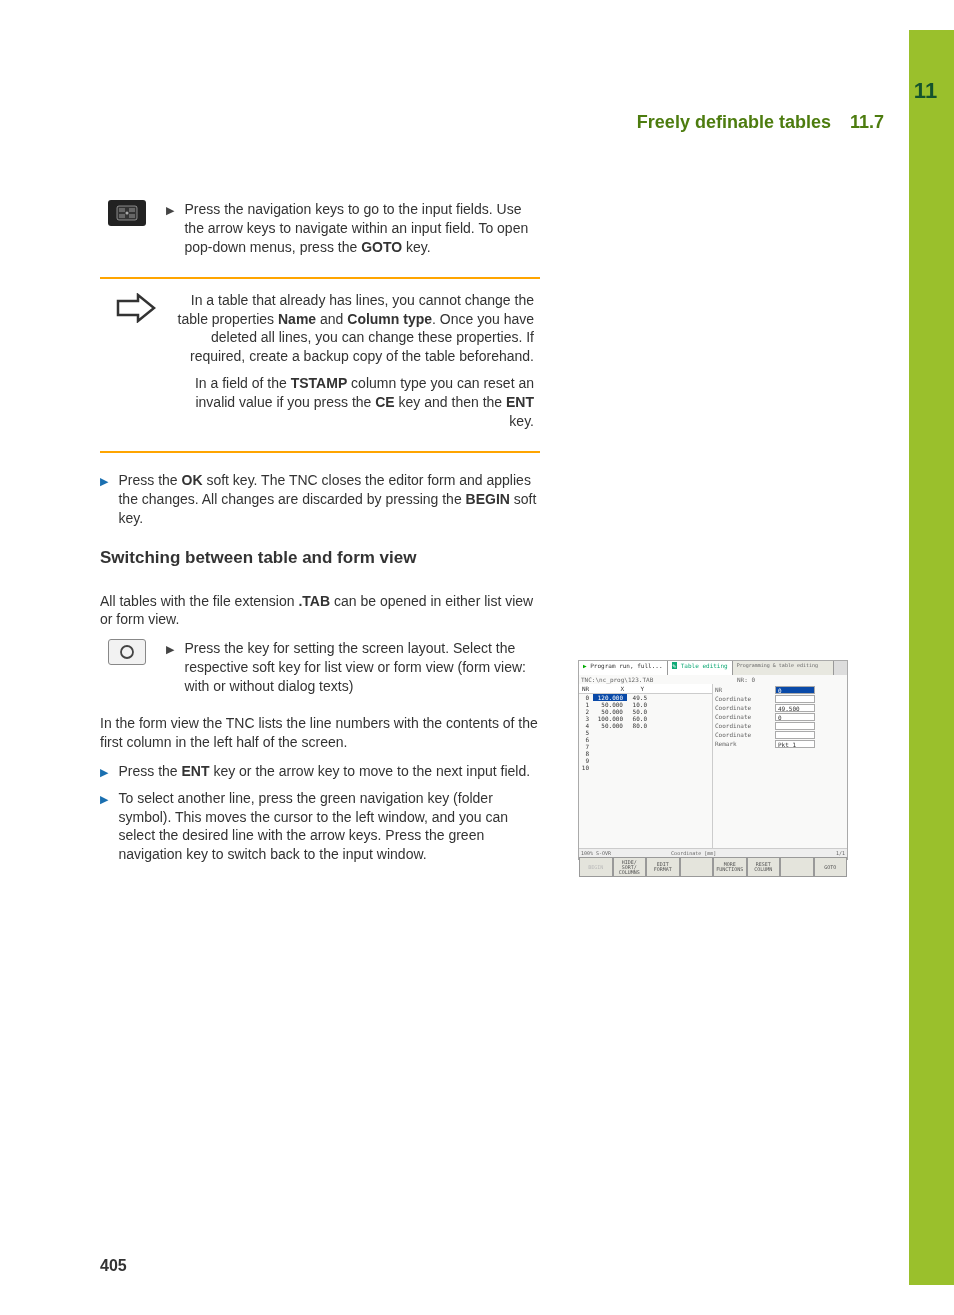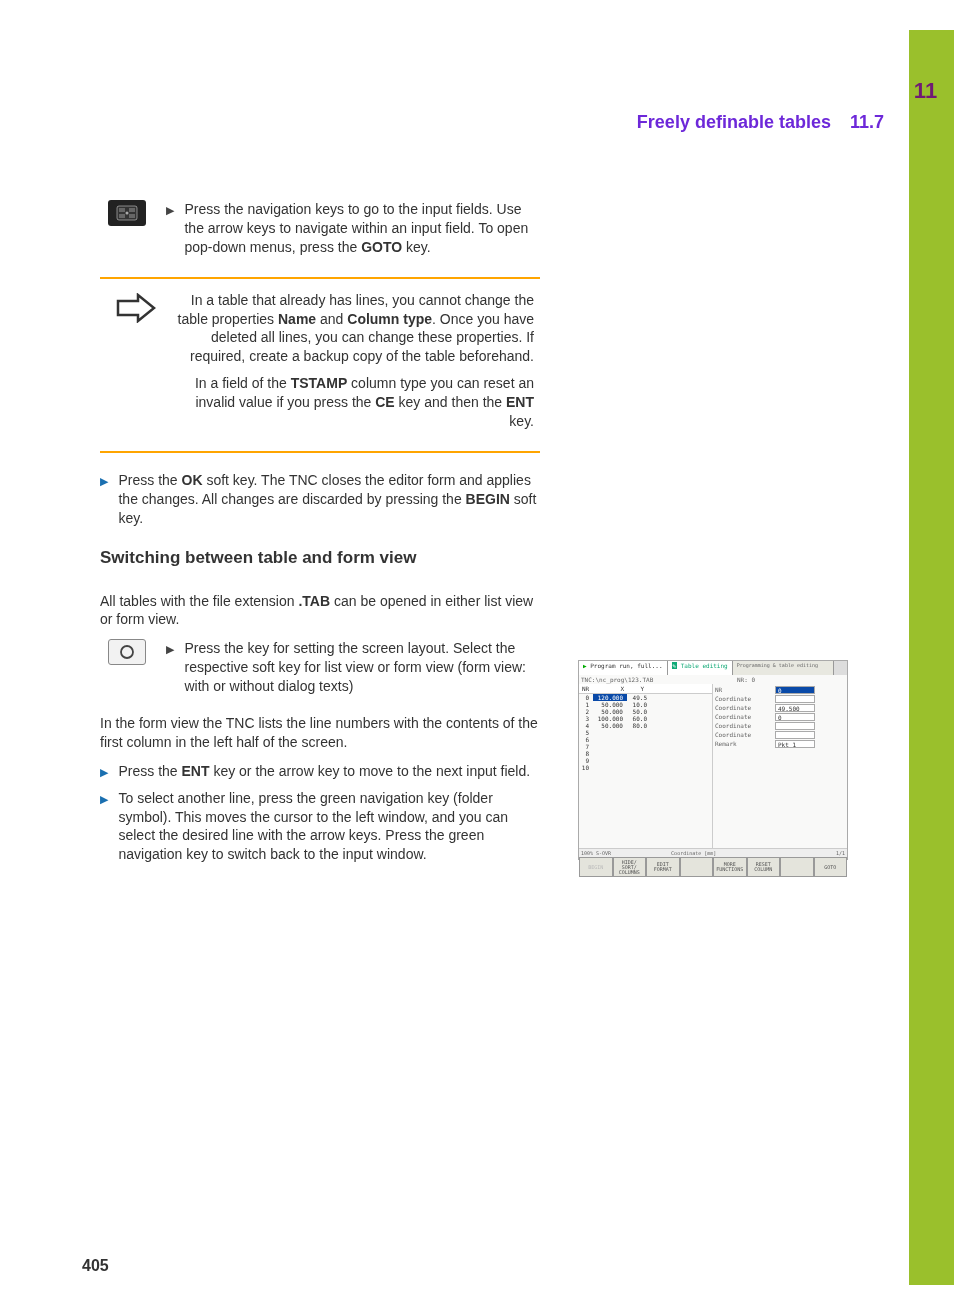--- a/index.html
+++ b/index.html
@@ -1,20 +1,20 @@
 <!DOCTYPE html>
 <html><head>
 <meta charset="utf-8">
 <style>
   * { margin: 0; padding: 0; box-sizing: border-box; }
   html, body { width: 954px; height: 1315px; font-family: Arial, Helvetica, sans-serif; font-size: 14px; color: #333; background: #fff; }
   .page { position: relative; width: 954px; height: 1315px; }
   .green-tab { position: absolute; right: 0; top: 30px; bottom: 30px; width: 45px; background: #9ac02c; }
-  .green-tab .chap { position: absolute; top: 48px; left: 0; right: 12px; text-align: center; color: #701a75; font-weight: bold; font-size: 22px; }
-  .header { position: absolute; top: 112px; left: 100px; right: 70px; text-align: right; color: #6d28d9; font-size: 18px; }
+  .green-tab .chap { position: absolute; top: 48px; left: 0; right: 12px; text-align: center; color: #14532d; font-weight: bold; font-size: 22px; }
+  .header { position: absolute; top: 112px; left: 100px; right: 70px; text-align: right; color: #4d7c0f; font-size: 18px; }
   .header .title { font-weight: bold; }
   .header .sec { font-weight: bold; margin-left: 14px; }
   .content { position: absolute; top: 200px; left: 100px; width: 440px; }
   .para { margin-bottom: 10px; line-height: 1.35; }
   .icon-row { display: flex; margin-bottom: 10px; }
   .icon-box { width: 38px; height: 26px; margin-right: 20px; margin-left: 8px; flex: none; }
   .nav-keys { background: #222; border-radius: 3px; display:flex; align-items:center; justify-content:center; }
   .nav-keys svg { display:block; }
   .layout-key { border: 1px solid #888; border-radius: 3px; background:#f2f2f2; display:flex; align-items:center; justify-content:center; }
   .bullet { display: flex; margin-bottom: 8px; line-height: 1.35; }
@@ -42,21 +42,21 @@
   .sc-row span:nth-child(3) { width:20px; text-align:right;}
   .sc-row.hl span:nth-child(2){ background:#0a4aa8; color:#fff;}
   .sc-form-row { display:flex; margin-bottom:1px;}
   .sc-form-row .lbl { width:60px; color:#666;}
   .sc-form-row .val { border:1px solid #aaa; min-width:40px; padding:0 2px; height:8px; background:#fff;}
   .sc-form-row .val.hl { background:#0a4aa8; color:#fff;}
   .sc-softkeys { display:flex; height:20px; }
   .sc-sk { flex:1; border:1px solid #999; background:#e4e4dc; margin:0; display:flex; align-items:center; justify-content:center; text-align:center; font-size:5px; line-height:1; color:#555;}
   .sc-sk.dim { color:#bbb; }
   .footer { position: absolute; bottom: 40px; left: 82px; right: 70px; display: flex; justify-content: space-between; align-items: flex-end; font-size: 11px; color: #555; }
-  .footer .pn { font-weight: bold; font-size: 16px; color:#333; }
+  .footer .pn { font-weight: bold; font-size: 16px; color:#333;margin-left:18px; }
 </style>
 </head>
 <body>
 
 <div class="page">
 
   <div class="green-tab">
     <div class="chap">11</div>
   </div>
 

